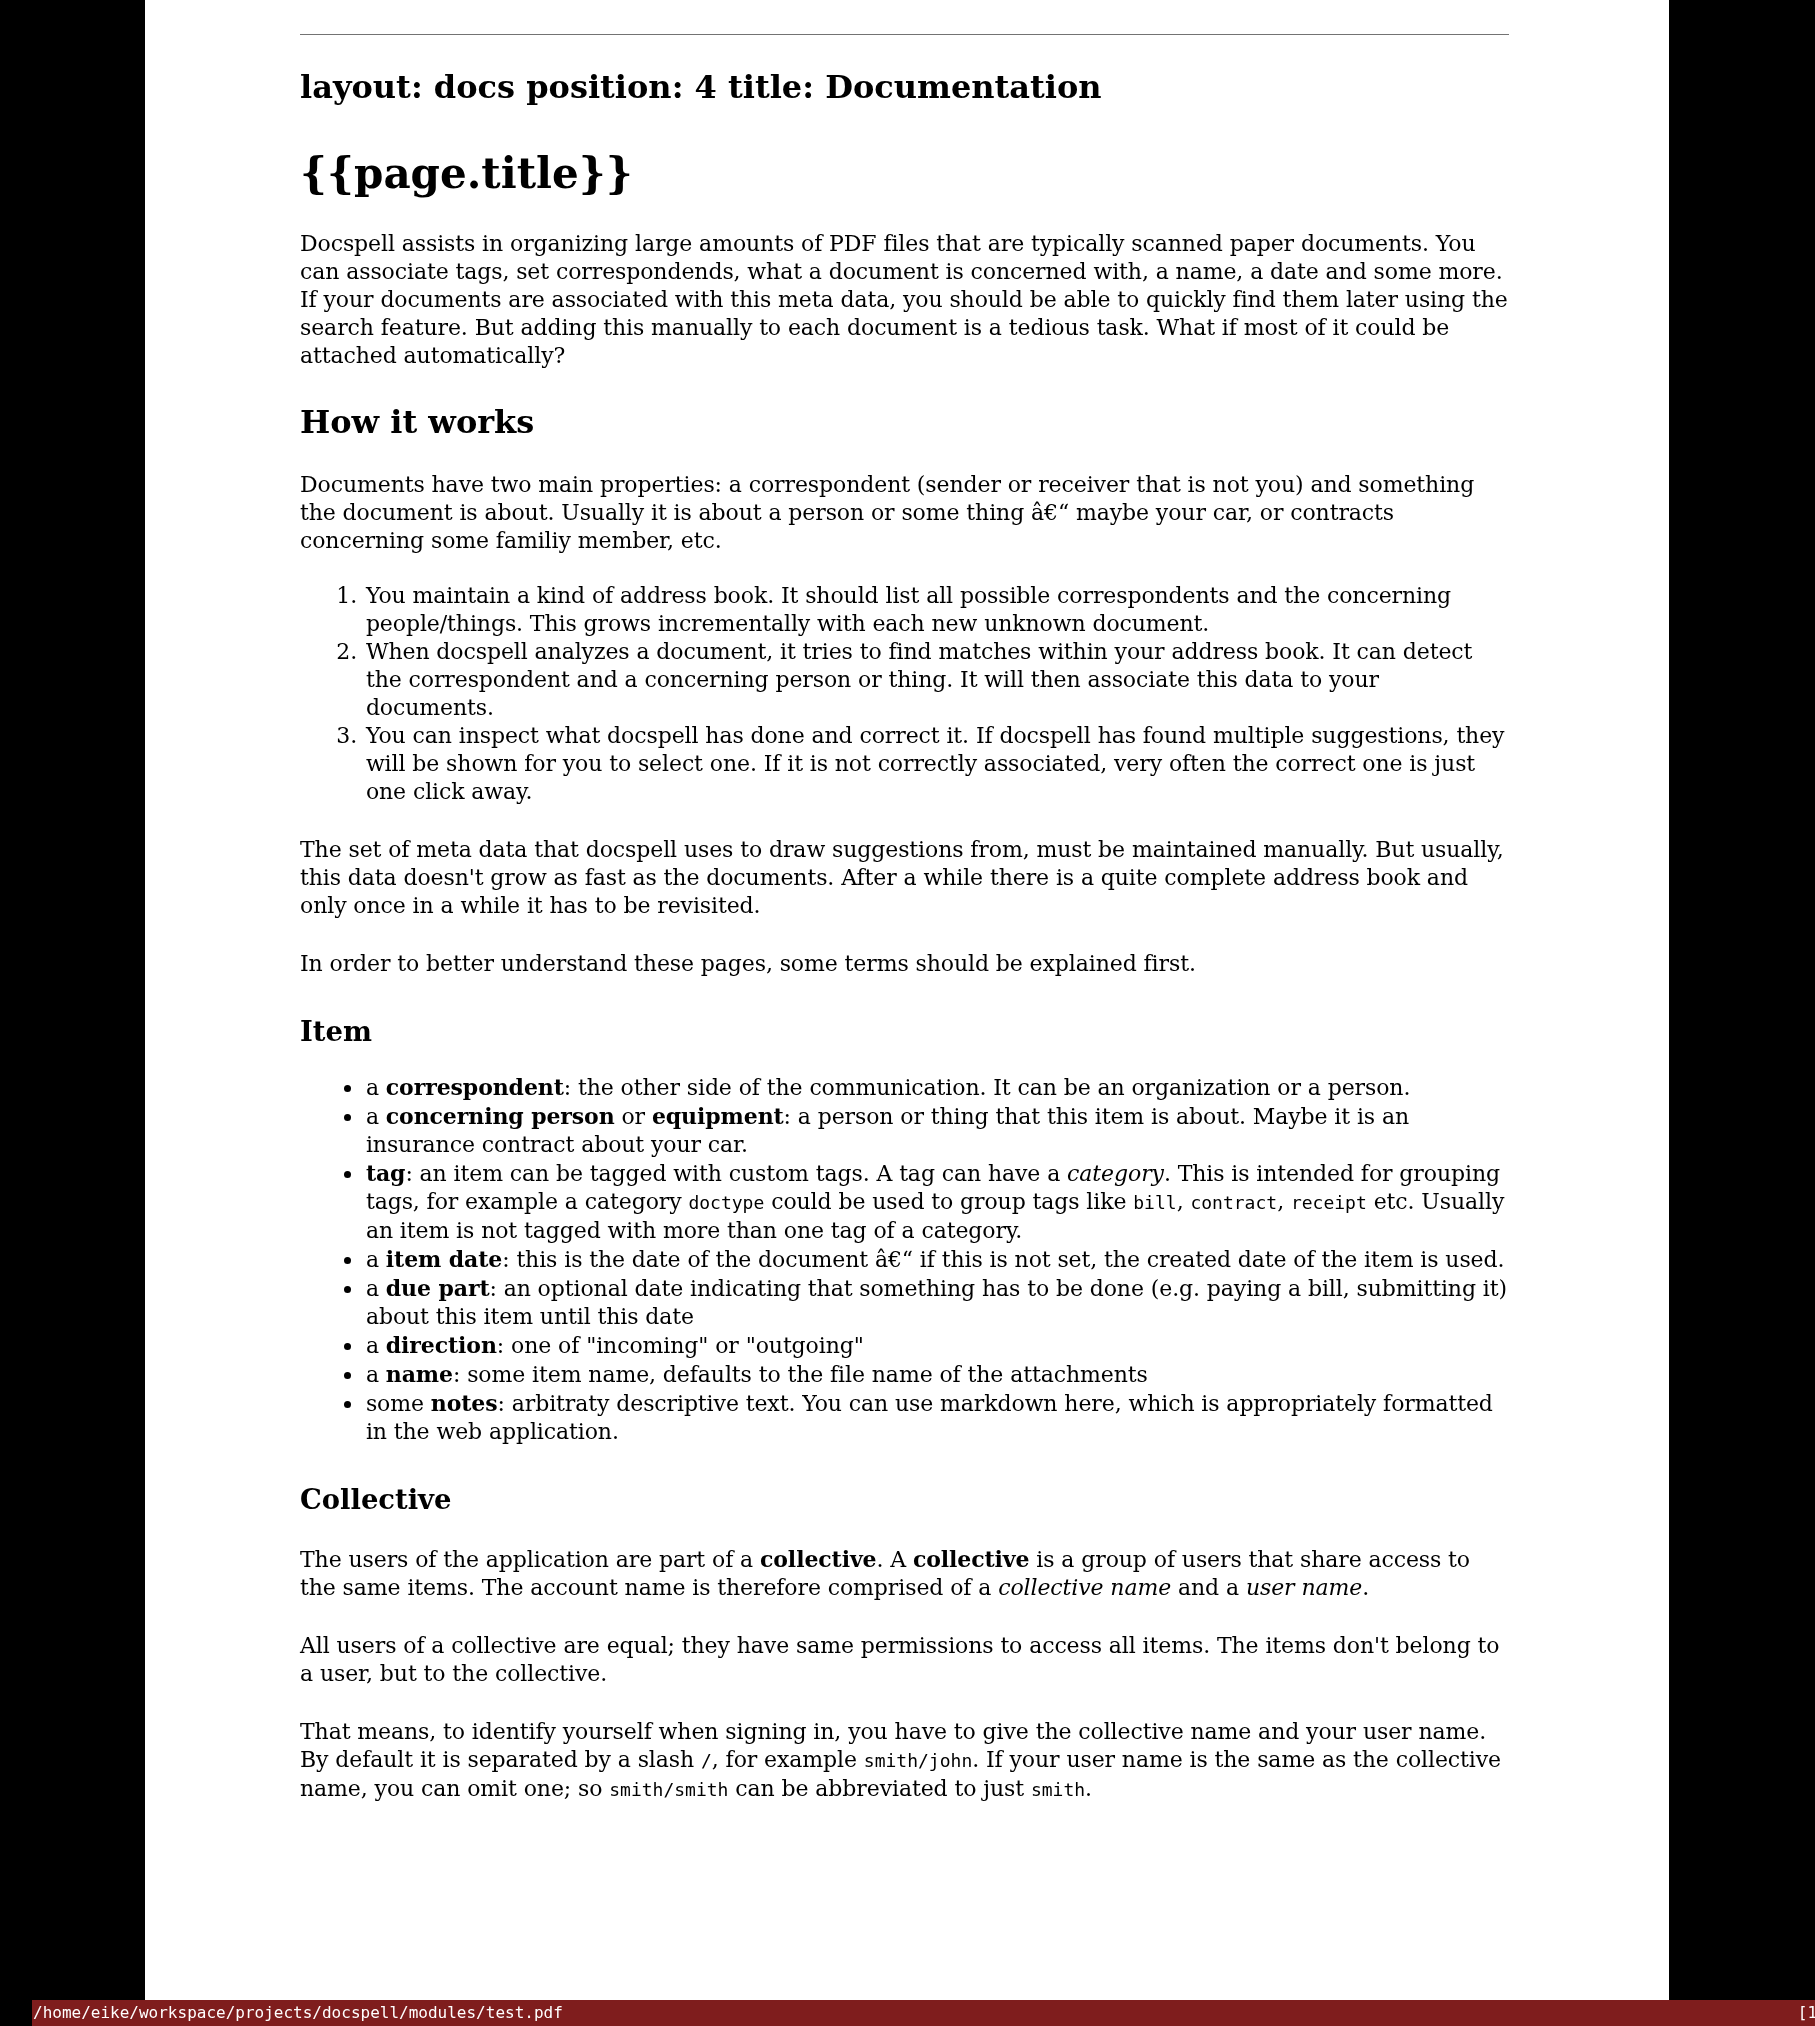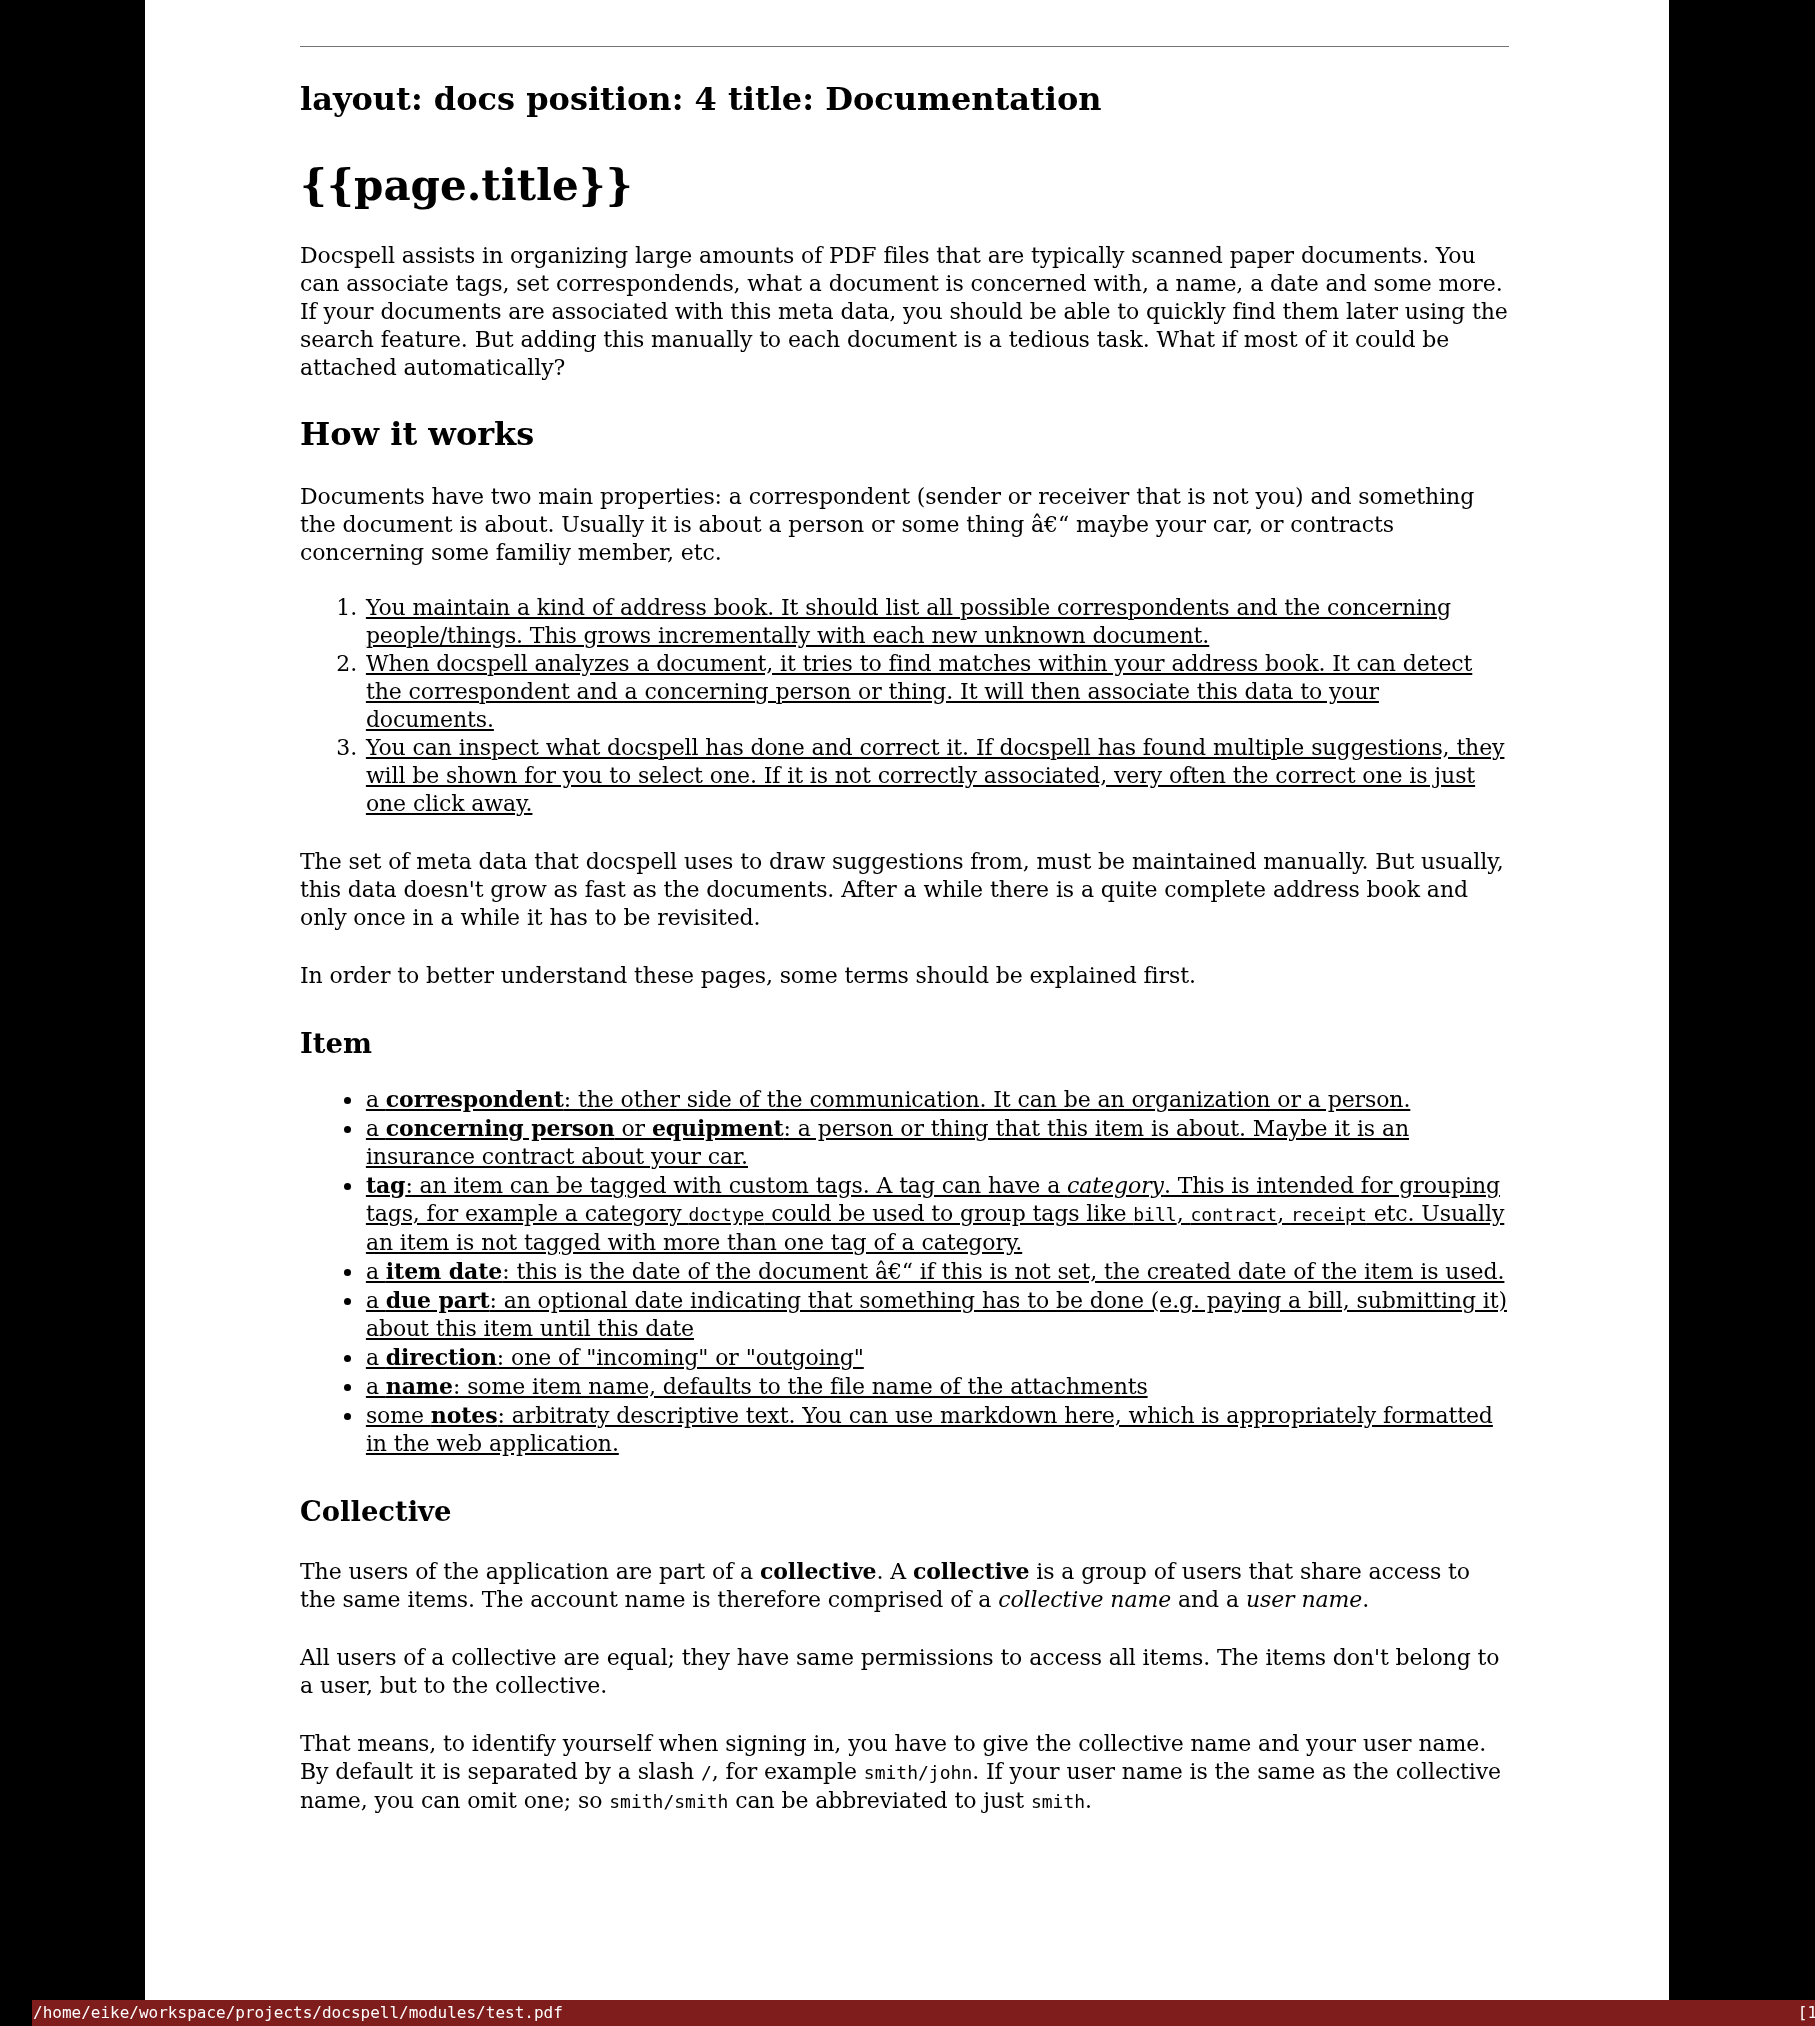--- a/index.html
+++ b/index.html
@@ -12,21 +12,21 @@
   }
   .page {
     position: absolute;
     left: 145px; top: 0;
     width: 1524px; height: 2000px;
     background: #ffffff;
     overflow: hidden;
   }
   .content {
     margin-left: 155px;
-    padding-top: 46px;
+    padding-top: 34px;
     width: 1209px;
     color: #000000;
     font-size: 22px;
     line-height: 28px;
     letter-spacing: -0.1px;
   }
   hr.rule, .content hr {
     border: 0;
     border-top: 1.9px solid #737373;
     margin: 0;
@@ -37,21 +37,21 @@
     letter-spacing: 0;
   }
   .content h1 { font-size: 42px; line-height: 52px; margin: 42px 0 0; }
   .content h2 { font-size: 32px; line-height: 37px; margin: 34px 0 0; }
   .content h3 { font-size: 27.4px; line-height: 31px; margin: 38px 0 0; }
   .content p  { margin: 30px 0 0; }
   .content ol, .content ul {
     margin: 26.5px 0 0;
     padding-left: 64px;
   }
-  .content li { margin: 0; padding-left: 1.9px; text-decoration: underline; }
+  .content li { margin: 0; padding-left: 1.9px; }
   .content code {
     font-family: "DejaVu Sans Mono", monospace;
     font-size: 18px;
     letter-spacing: 0;
     margin-top: 13px;
   }
   .content em { font-style: italic; }
   .content strong { font-weight: bold; }
   .statusbar {
     position: absolute;

